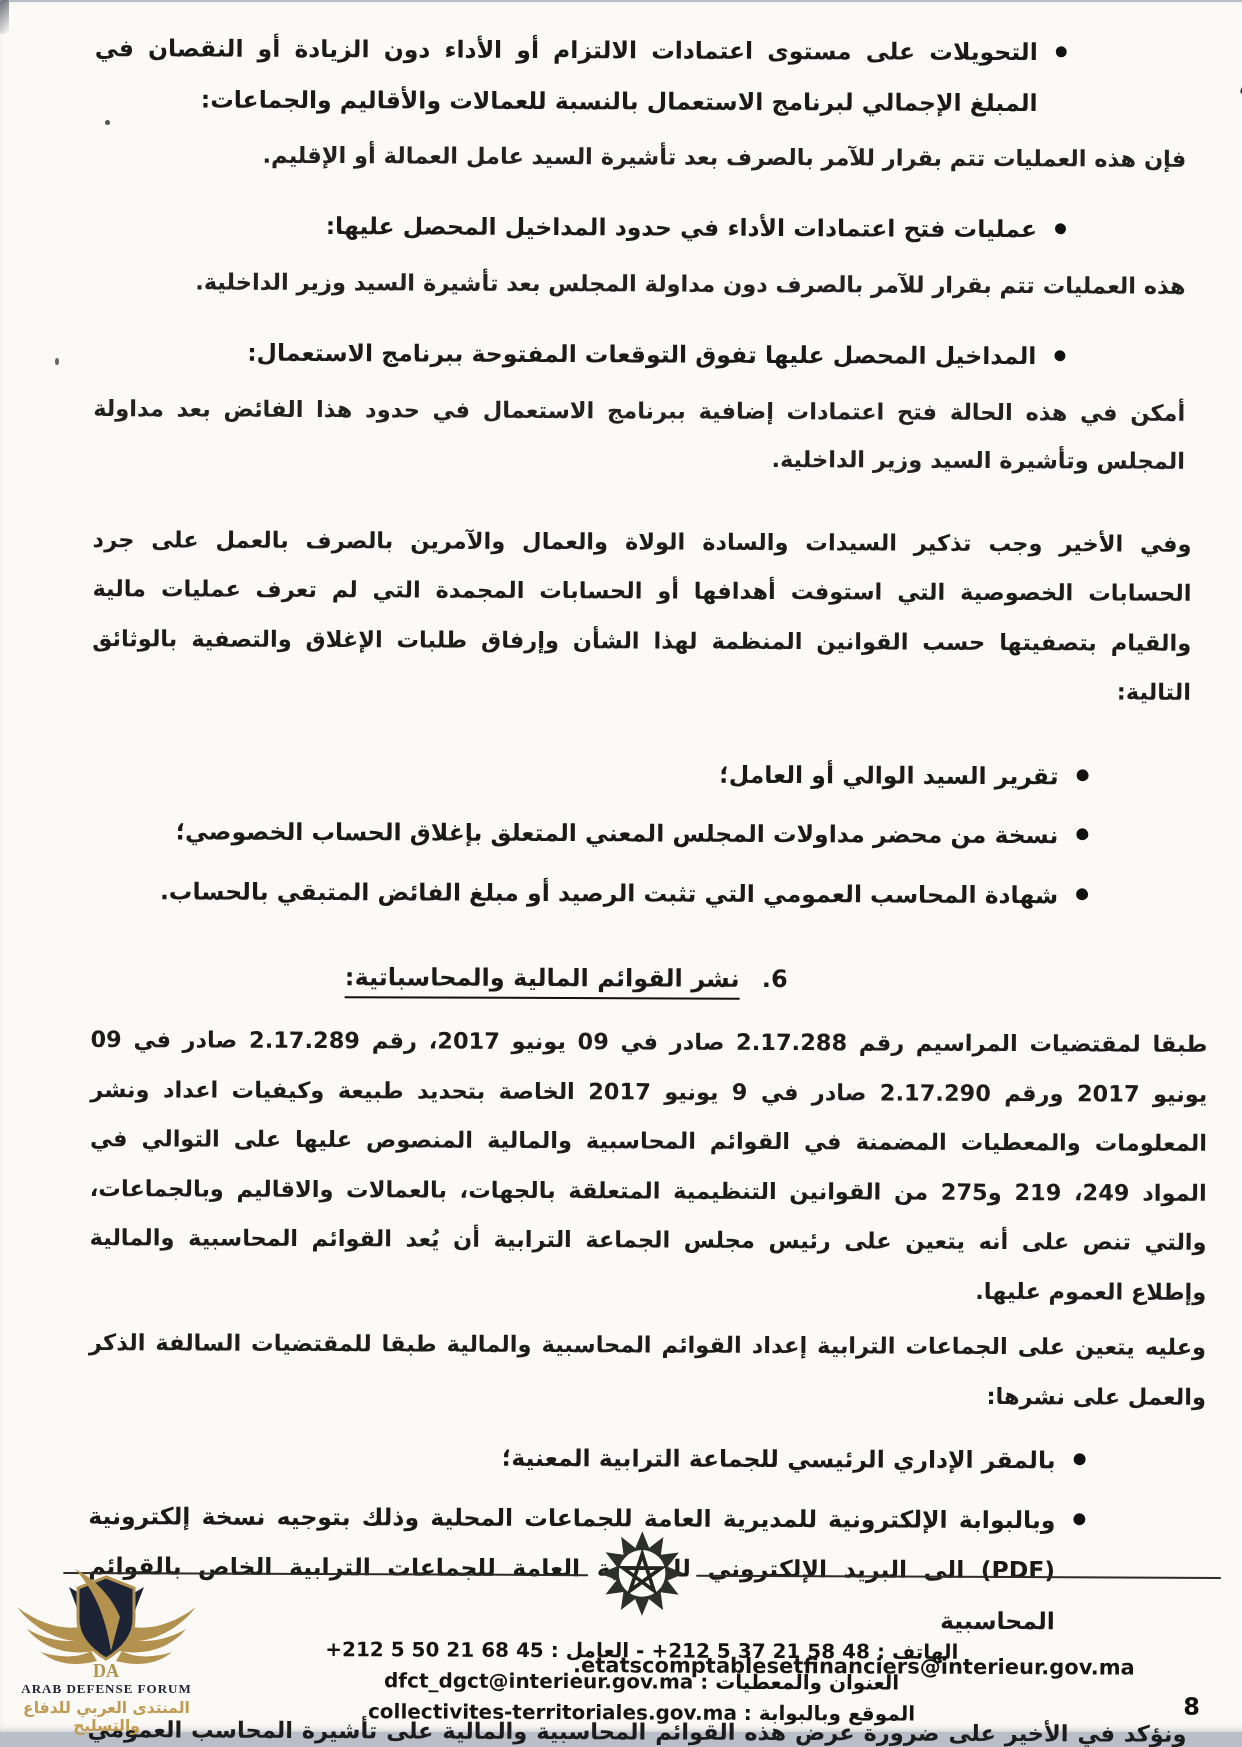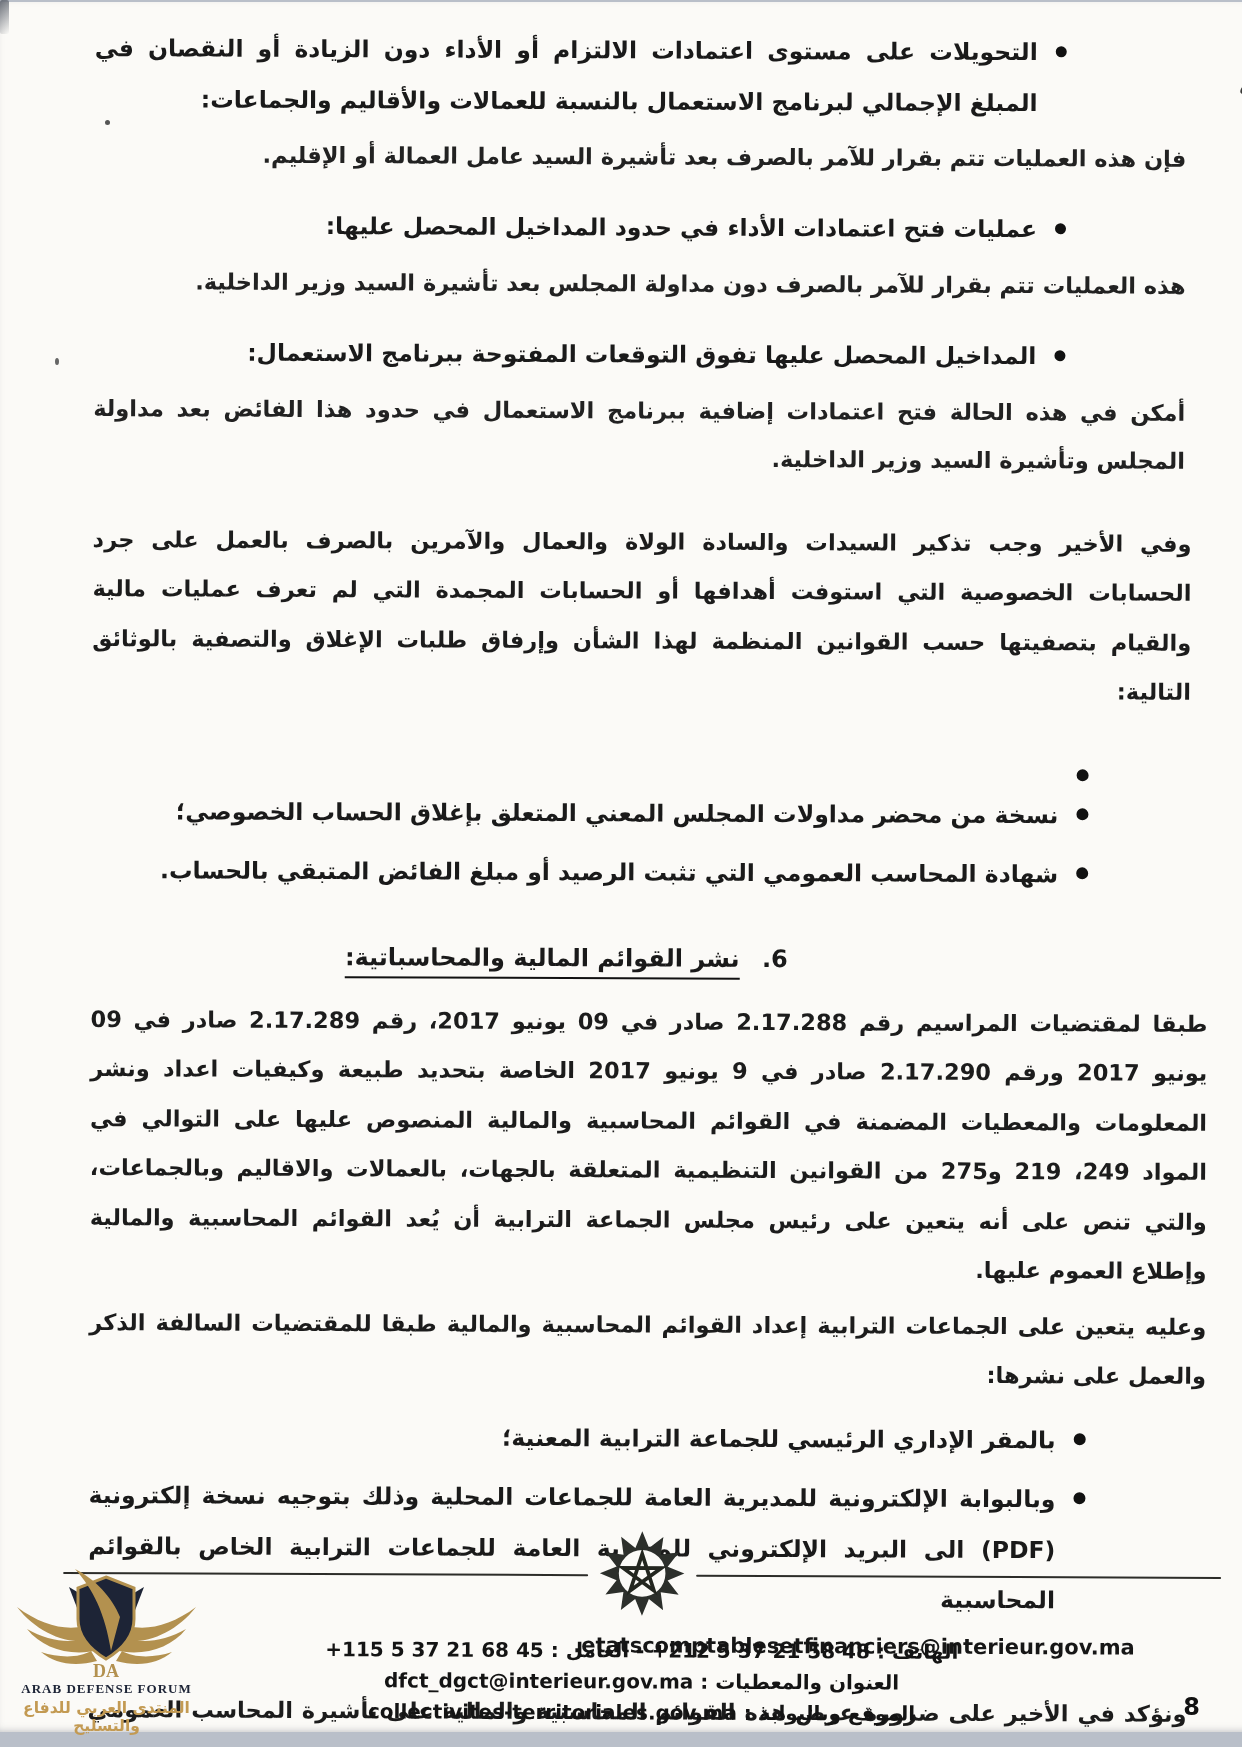--- a/index.html
+++ b/index.html
@@ -87,20 +87,21 @@
         <span class="dot"></span>
         <div class="btxt btitle">المداخيل المحصل عليها تفوق التوقعات المفتوحة ببرنامج الاستعمال:</div>
       </div>
       <div class="bbody gap-s" style="text-align:justify;">أمكن في هذه الحالة فتح اعتمادات إضافية ببرنامج الاستعمال في حدود هذا الفائض بعد مداولة المجلس وتأشيرة السيد وزير الداخلية.</div>
 
       <div class="para" style="margin-top:34px;margin-right:18px;">وفي الأخير وجب تذكير السيدات والسادة الولاة والعمال والآمرين بالصرف بالعمل على جرد الحسابات الخصوصية التي استوفت أهدافها أو الحسابات المجمدة التي لم تعرف عمليات مالية والقيام بتصفيتها حسب القوانين المنظمة لهذا الشأن وإرفاق طلبات الإغلاق والتصفية بالوثائق التالية:</div>
 
       <div style="margin-top:34px;">
         <div class="lbullet">
           <span class="dot"></span>
+          <div class="btitle" style="text-align:right;">تقرير السيد الوالي أو العامل؛</div>
         </div>
         <div class="lbullet">
           <span class="dot"></span>
           <div class="btitle" style="text-align:right;">نسخة من محضر مداولات المجلس المعني المتعلق بإغلاق الحساب الخصوصي؛</div>
         </div>
         <div class="lbullet">
           <span class="dot"></span>
           <div class="btitle" style="text-align:right;">شهادة المحاسب العمومي التي تثبت الرصيد أو مبلغ الفائض المتبقي بالحساب.</div>
         </div>
       </div>
@@ -140,21 +141,21 @@
           </svg>
         </span>
         <span class="rule"></span>
       </div>
       <div class="contact">
         <div>
           <span>الهاتف :</span>
           <span class="num">+212 5 37 21 58 48</span>
           <span>-</span>
           <span>العامل :</span>
-          <span class="num">+115 5 37 21 68 45</span>
+          <span class="num">+212 5 50 21 68 45</span>
         </div>
         <div>
           <span>العنوان والمعطيات :</span>
           <span class="lat">dfct_dgct@interieur.gov.ma</span>
         </div>
         <div>
           <span>الموقع وبالبوابة :</span>
           <span class="lat">collectivites-territoriales.gov.ma</span>
         </div>
       </div>

